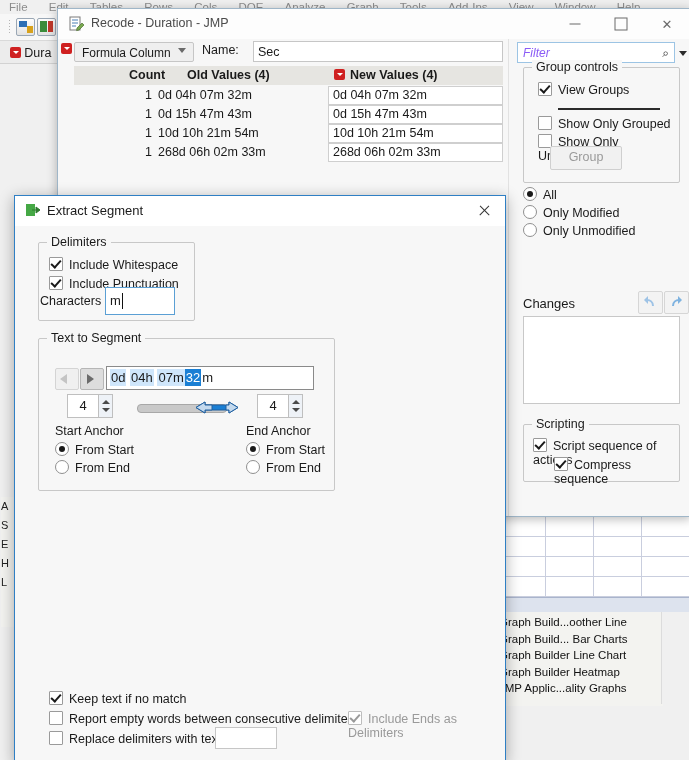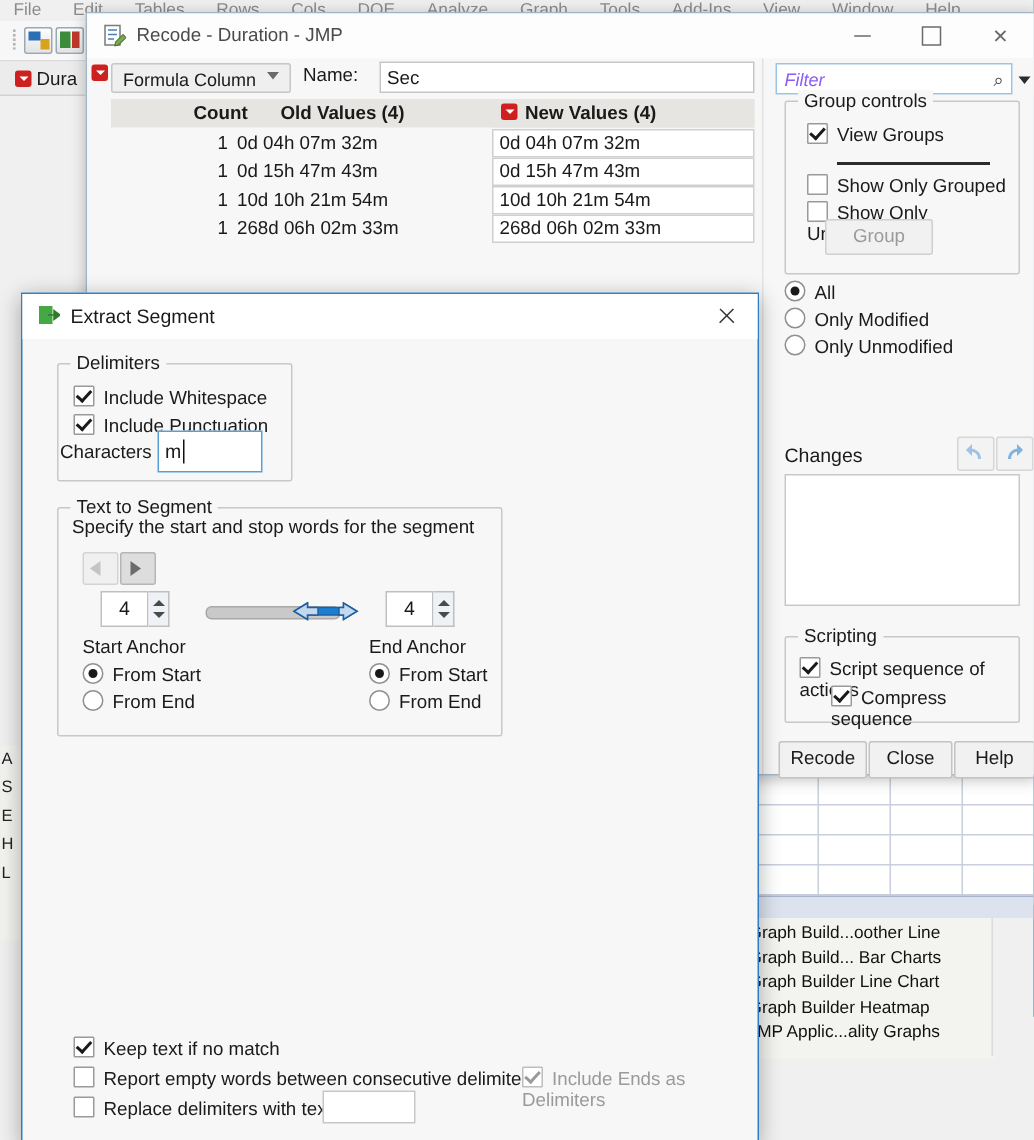--- a/index.html
+++ b/index.html
@@ -348,25 +348,20 @@
       <div class="gbox" id="scripting-box">
         <span class="legend">Scripting</span>
         <div class="cbrow" style="left:9px;top:13px">
           <span class="cb on"></span><span>Script sequence of actions</span>
         </div>
         <div class="cbrow" style="left:30px;top:32px">
           <span class="cb on"></span><span>Compress sequence</span>
         </div>
       </div>
 
-      <div id="rc-buttons">
-        <div class="rbtn" id="b-recode">Recode</div>
-        <div class="rbtn" id="b-close">Close</div>
-        <div class="rbtn" id="b-help">Help</div>
-      </div>
     </div>
   </div>
 </div>
 
 <div id="extract">
   <div id="ex-title">
     <span class="ico">
       <svg width="15" height="15" viewBox="0 0 15 15">
         <rect x="1" y="1" width="9" height="12" fill="#45a845"></rect>
         <path d="M7 7h6M11 4l4 3-4 3z" stroke="#2f7a2f" fill="#2f7a2f"></path>
@@ -387,27 +382,31 @@
   </div>
   <div id="chars-lbl">Characters</div>
   <div id="chars-input">
     <span class="v">m</span>
     <span id="chars-caret"></span>
   </div>
 
   <div class="gbox" id="ttc-box">
     <span class="legend">Text to Segment</span>
   </div>
-  <div id="ttc-desc">Specify the start and stop words for the segment</div>
   <div id="arrow-l">
       <i class="arrgl"></i>
     </div>
   <div id="arrow-r">
       <i class="arrgl t2"></i>
     </div>
+  <div id="seg-field">
+    <span class="tok sel-lite">0d</span>
+    <span class="tok sel-lite">04h</span>
+    <span class="tok sel-lite">07m</span><span class="tok sel-strong">32</span><span class="tok">m</span>
+  </div>
 
   <div class="spin" id="spin-start">
     <span class="val">4</span>
     <span class="btns">
         <i class="up"></i>
         <i class="dn"></i>
       </span>
   </div>
   <div id="slider">
     <div class="track"></div>

